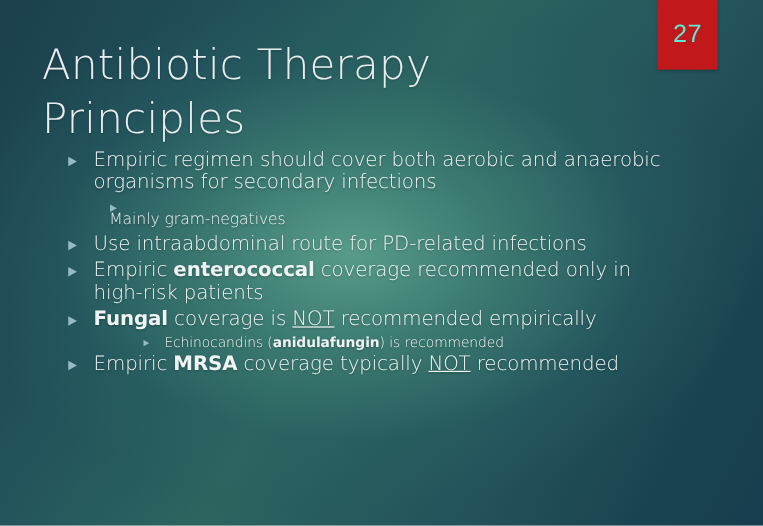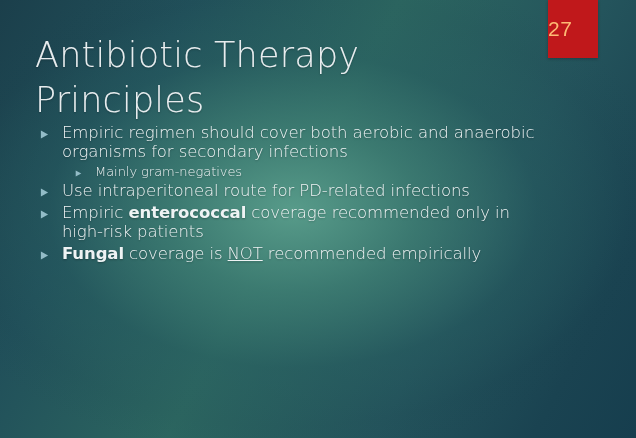--- a/index.html
+++ b/index.html
@@ -35,27 +35,27 @@
   }
 
   
   #slide-number {
     position: absolute;
     left: 548px;
     top: 0px;
     width: 50px;
     height: 58px;
     background: #c0181b;
-    color: #fdba74;
+    color: #5eead4;
     font-family: "Liberation Sans", sans-serif;
     font-size: 21px;
     font-weight: 400;
     display: flex;
     align-items: center;
-    justify-content: flex-start;
+    justify-content: center;
     letter-spacing: 0.5px;
     box-shadow: 0 1px 3px rgba(0,0,0,0.25);
   }
 
   
   #title {
     position: absolute;
     left: 35px;
     top: 10px;
     width: 520px;
@@ -65,21 +65,21 @@
     font-size: 35px;
     line-height: 1.28;
     letter-spacing: 0.2px;
     text-shadow: 0 1px 2px rgba(0,0,0,0.22);
     white-space: pre-line;
   }
 
   
   #body {
     position: absolute;
-    left: 40px;
+    left: 56px;
     top: 124px;
     width: 500px;
   }
 
   .item {
     display: flex;
     align-items: flex-start;
     color: #eef3f4;
     text-shadow: 0 1px 2px rgba(0,0,0,0.28);
     font-family: "DejaVu Sans", sans-serif;
@@ -103,21 +103,21 @@
   
   .lvl1 { margin-bottom: 3px; }
   .lvl1 .marker { width: 22px; padding-top: 6px; }
   .lvl1 .txt {
     font-size: 16.5px;
     line-height: 1.14;
     letter-spacing: -0.1px;
   }
 
   
-  .lvl2 { margin-left: 35px; margin-bottom: 3px; }
+  .lvl2 { margin-left: 35px; margin-bottom: 3px; flex-direction: column; }
   .lvl2 .marker { width: 20px; padding-top: 5px; }
   .lvl2 .txt {
     font-size: 13px;
     line-height: 1.14;
     letter-spacing: -0.05px;
   }
 
   
   .lvl3 { margin-left: 63px; margin-bottom: 2px; }
   .lvl3 .marker { width: 18px; padding-top: 4px; }
@@ -155,33 +155,49 @@
           </svg>
         </span>
         <span class="txt">Mainly gram-negatives</span>
       </div>
       <div class="item lvl1">
         <span class="marker">
           <svg width="9" height="9" viewBox="0 0 10 10">
             <path d="M1 0.6 L9 5 L1 9.4 Z" fill="currentColor"></path>
           </svg>
         </span>
-        <span class="txt">Use intraperitoneal route for PD-related infections</span>
+        <span class="txt">Use intraabdominal route for PD-related infections</span>
       </div>
       <div class="item lvl1">
         <span class="marker">
           <svg width="9" height="9" viewBox="0 0 10 10">
             <path d="M1 0.6 L9 5 L1 9.4 Z" fill="currentColor"></path>
           </svg>
         </span>
         <span class="txt">Empiric <b>enterococcal</b> coverage recommended only in high-risk patients</span>
       </div>
       <div class="item lvl1">
         <span class="marker">
           <svg width="9" height="9" viewBox="0 0 10 10">
             <path d="M1 0.6 L9 5 L1 9.4 Z" fill="currentColor"></path>
           </svg>
         </span>
         <span class="txt"><b>Fungal</b> coverage is <u>NOT</u> recommended empirically</span>
       </div>
+      <div class="item lvl3">
+        <span class="marker">
+          <svg width="6" height="6" viewBox="0 0 10 10">
+            <path d="M1 0.6 L9 5 L1 9.4 Z" fill="currentColor"></path>
+          </svg>
+        </span>
+        <span class="txt">Echinocandins (<b>anidulafungin</b>) is recommended</span>
+      </div>
+      <div class="item lvl1">
+        <span class="marker">
+          <svg width="9" height="9" viewBox="0 0 10 10">
+            <path d="M1 0.6 L9 5 L1 9.4 Z" fill="currentColor"></path>
+          </svg>
+        </span>
+        <span class="txt">Empiric <b>MRSA</b> coverage typically <u>NOT</u> recommended</span>
+      </div>
     </div>
 
 </div>
 
 </body></html>

